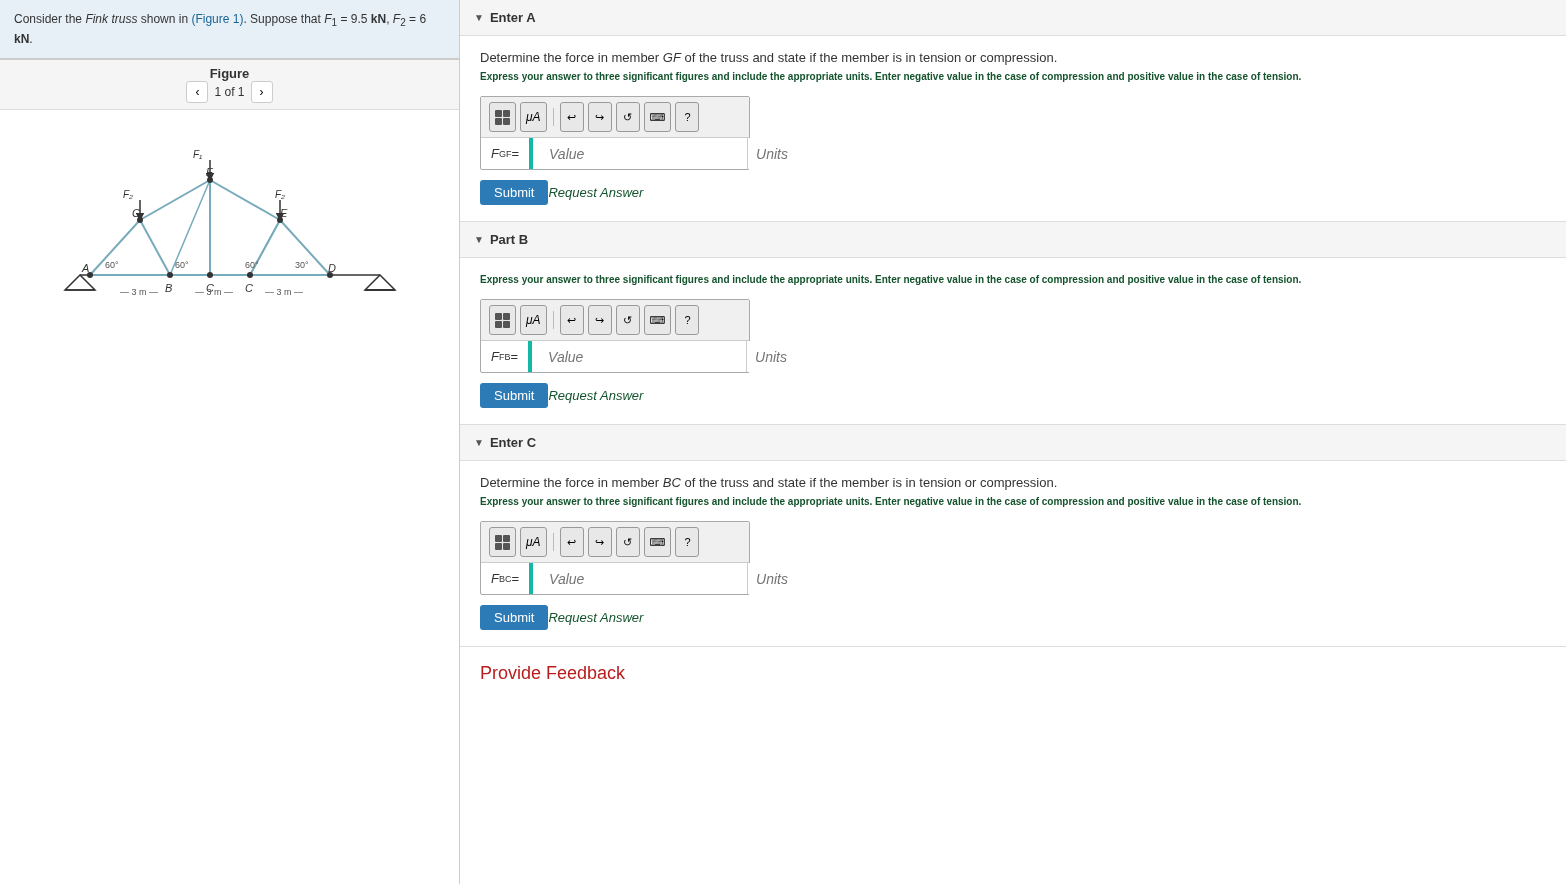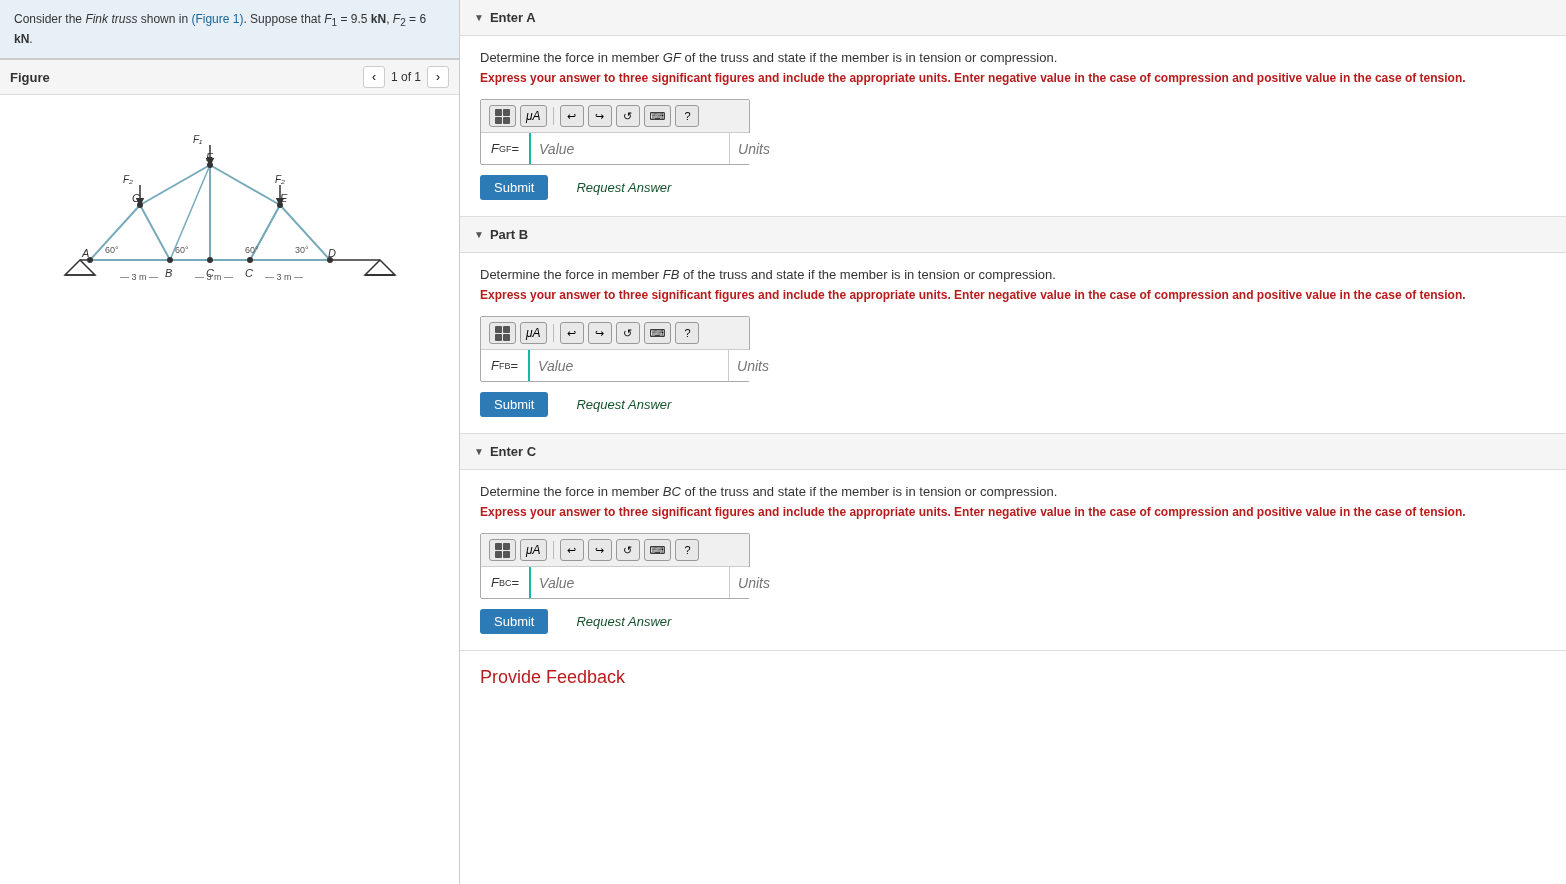--- a/index.html
+++ b/index.html
@@ -30,20 +30,21 @@
       overflow: hidden;
     }
     .figure-header {
       display: flex;
       align-items: center;
       justify-content: space-between;
       padding: 6px 10px;
       border-top: 1px solid #ccc;
       border-bottom: 1px solid #ddd;
       background: #f5f5f5;
+      flex-direction: column;
     }
     .figure-header .fig-title { font-weight: bold; font-size: 13px; }
     .figure-nav { display: flex; align-items: center; gap: 6px; font-size: 12px; }
     .nav-btn {
       width: 22px; height: 22px;
       border: 1px solid #ccc;
       background: #fff;
       border-radius: 3px;
       cursor: pointer;
       display: flex; align-items: center; justify-content: center;
@@ -94,23 +95,23 @@
     .part-body {
       padding: 14px 20px 16px 20px;
     }
     .part-desc {
       font-size: 13px;
       margin-bottom: 4px;
       color: #333;
     }
     .part-instruction {
       font-weight: bold;
-      font-size: 12px;
+      font-size: 10px;
       margin-bottom: 12px;
-      color: #b91c1c;
+      color: #14532d;
       line-height: 1.5;
     }
 
     
     .math-input-container {
       border: 1px solid #aaa;
       background: #fff;
       width: 270px;
       border-radius: 2px;
       margin-bottom: 10px;
@@ -124,21 +125,21 @@
       border-bottom: 1px solid #ccc;
     }
     .tb-btn {
       border: 1px solid #999;
       background: #e8e8e8;
       border-radius: 3px;
       padding: 2px 5px;
       cursor: pointer;
       font-size: 11px;
       min-width: 24px;
-      height: 22px;
+      height: 30px;
       display: flex; align-items: center; justify-content: center;
     }
     .tb-btn .grid-inner {
       display: grid; grid-template-columns: repeat(2,7px); grid-template-rows: repeat(2,7px); gap: 1px;
     }
     .grid-cell { background: #555; border-radius: 1px; }
     .tb-sep { width: 1px; height: 18px; background: #bbb; margin: 0 2px; }
 
     .math-input-row {
       display: flex;
@@ -148,22 +149,22 @@
       padding: 8px 10px;
       font-size: 13px;
       white-space: nowrap;
       display: flex; align-items: center;
     }
     .math-label sub, .math-label sup { font-size: 9px; }
     .math-label em { font-style: italic; }
     .value-input {
       flex: 1;
       border: none;
-      border-left: 2px solid #14b8a6;
-      padding: 6px 8px;
+      border-left: 4px solid #14b8a6;
+      padding: 6px 16px;
       font-size: 14px;
       font-style: italic;
       color: #aaa;
       outline: none;
       background: #fff;
     }
     .units-input {
       width: 90px;
       border: none;
       border-left: 1px solid #ccc;
@@ -171,21 +172,21 @@
       font-size: 14px;
       font-style: italic;
       color: #b91c1c;
       outline: none;
       background: #fff;
     }
 
     .part-actions {
       display: flex;
       align-items: center;
-      gap: 28px;
+      gap: 0;
       margin-top: 4px;
     }
     .submit-btn {
       background: #2c7bb6;
       color: #fff;
       border: none;
       padding: 5px 14px;
       border-radius: 3px;
       cursor: pointer;
       font-size: 13px;
@@ -351,23 +352,20 @@
       </div>
     </div>
   </div>
 
   <div class="part-section">
     <div class="part-header">
       <span class="toggle-arrow">▼</span>
       <span class="part-label">Part B</span>
     </div>
     <div class="part-body">
-      <p class="part-desc">
-        Determine the force in member <em>FB</em> of the truss and state if the member is in tension or compression.
-      </p>
       <p class="part-instruction">Express your answer to three significant figures and include the appropriate units. Enter negative value in the case of compression and positive value in the case of tension.</p>
 
       <div class="math-input-container">
         <div class="math-toolbar">
           <button class="tb-btn">
             <div class="grid-inner">
               <div class="grid-cell"></div>
                 <div class="grid-cell"></div>
               <div class="grid-cell"></div>
                 <div class="grid-cell"></div>

